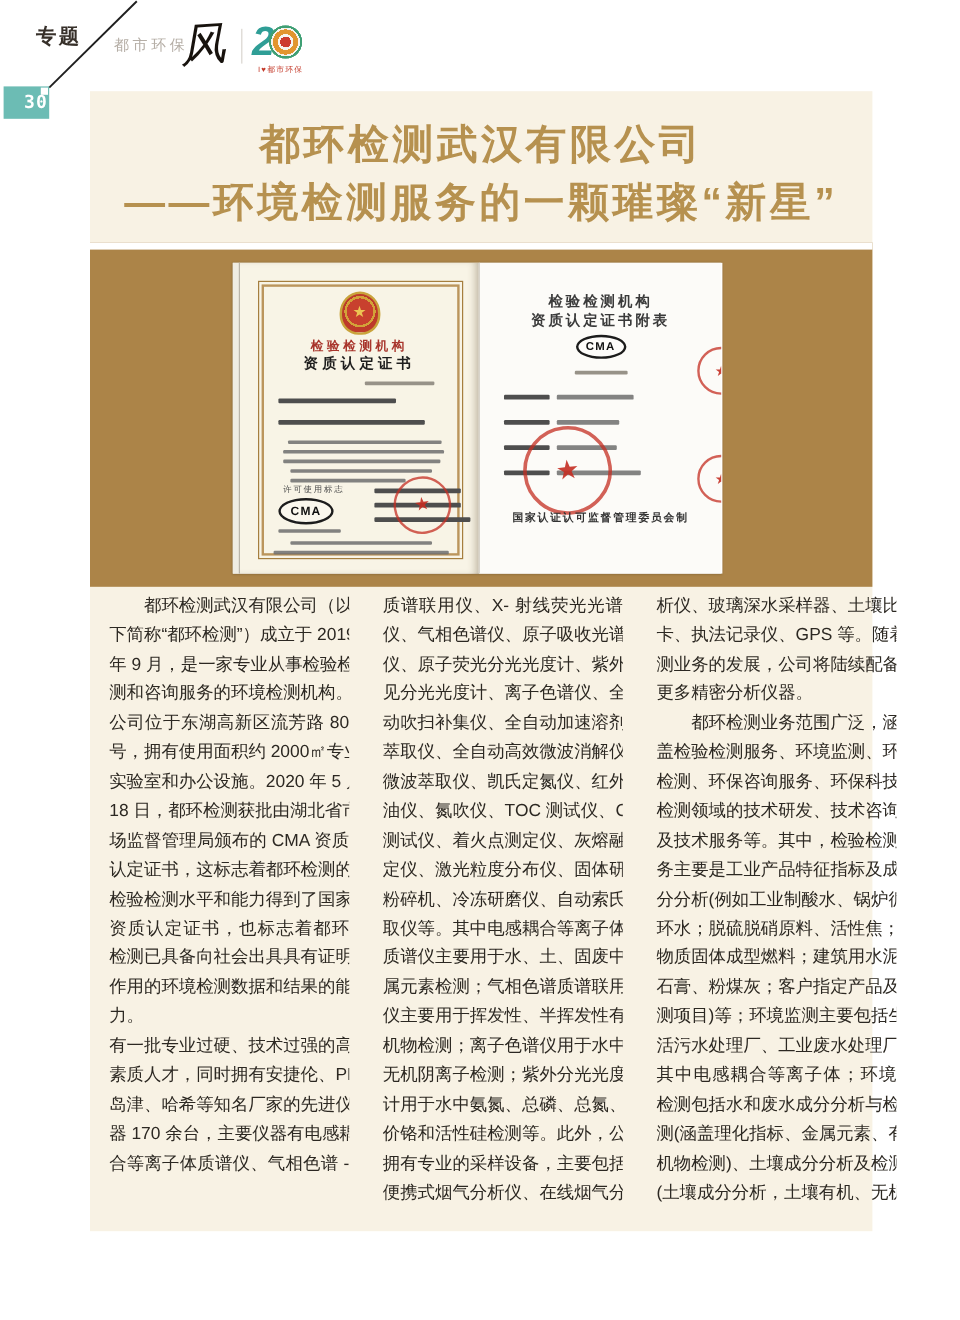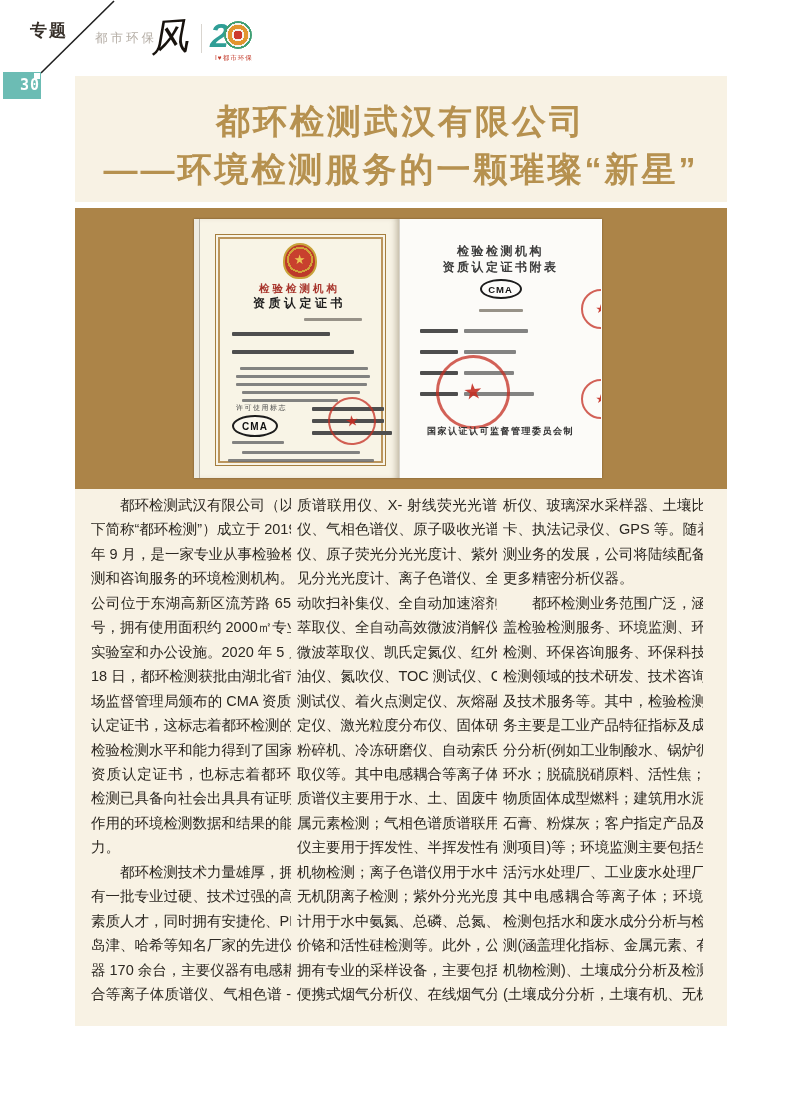--- a/index.html
+++ b/index.html
@@ -62,21 +62,21 @@
   .stamp-l .star { font-size:15px; line-height:44px; }
   .stamp-r { left:36px; top:136px; width:74px; height:74px; transform:rotate(-6deg); border-width:3px; }
   .stamp-r .star { font-size:22px; line-height:68px; }
   .stamp-edge { right:-20px; width:40px; height:40px; border-width:2.5px; }
   .stamp-edge .star { font-size:12px; line-height:36px; }
 
   .cert2-title { font-size:12px; font-weight:600; color:#3a3a3a; letter-spacing:2.5px; line-height:16px; }
   .cert2-footer { top:206px; font-size:9px; font-weight:bold; color:#333; letter-spacing:1.5px; }
 
   
-  .article { position:absolute; left:0; top:413px; width:652px; padding:4px 15px 0 16px; display:flex; gap:6px; }
+  .article { position:absolute; left:0; top:413px; width:652px; padding:4px 15px 0 16px; display:flex; gap:28px; }
   .col { width:200px; }
   .line { font-size:14.5px; line-height:24.45px; color:#2c2822; text-align:justify; text-align-last:justify; text-justify:inter-ideograph; white-space:nowrap; overflow:hidden; }
   .line.nf { text-align-last:left; }
 </style>
 </head>
 <body>
 
 <div class="hdr-item section-label">专题</div>
 
 <svg class="hdr-item diag-svg" viewBox="0 0 140 80">
@@ -165,32 +165,31 @@
       </div>
     </div>
   </div>
 
   <div class="article">
     <div class="col">
         <div class="line">　　都环检测武汉有限公司（以</div>
         <div class="line">下简称“都环检测”）成立于 2019</div>
         <div class="line">年 9 月，是一家专业从事检验检</div>
         <div class="line">测和咨询服务的环境检测机构。</div>
-        <div class="line">公司位于东湖高新区流芳路 65</div>
+        <div class="line">公司位于东湖高新区流芳路 80</div>
         <div class="line">号，拥有使用面积约 2000㎡专业</div>
         <div class="line">实验室和办公设施。2020 年 5 月</div>
         <div class="line">18 日，都环检测获批由湖北省市</div>
         <div class="line">场监督管理局颁布的 CMA 资质</div>
         <div class="line">认定证书，这标志着都环检测的</div>
         <div class="line">检验检测水平和能力得到了国家</div>
         <div class="line">资质认定证书，也标志着都环</div>
         <div class="line">检测已具备向社会出具具有证明</div>
         <div class="line">作用的环境检测数据和结果的能</div>
         <div class="line nf">力。</div>
-        <div class="line">　　都环检测技术力量雄厚，拥</div>
         <div class="line">有一批专业过硬、技术过强的高</div>
         <div class="line">素质人才，同时拥有安捷伦、PE、</div>
         <div class="line">岛津、哈希等知名厂家的先进仪</div>
         <div class="line">器 170 余台，主要仪器有电感耦</div>
         <div class="line">合等离子体质谱仪、气相色谱 -</div>
       </div>
     <div class="col">
         <div class="line">质谱联用仪、X- 射线荧光光谱</div>
         <div class="line">仪、气相色谱仪、原子吸收光谱</div>
         <div class="line">仪、原子荧光分光光度计、紫外可</div>

